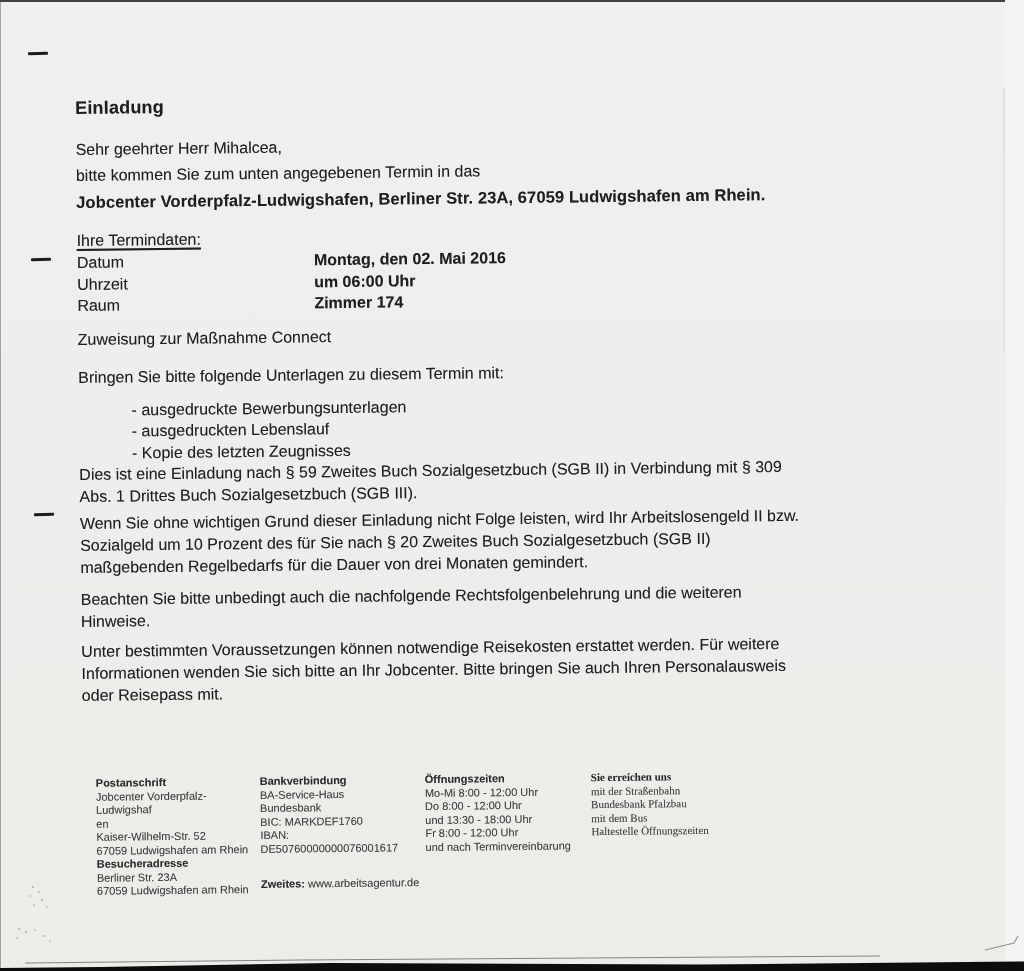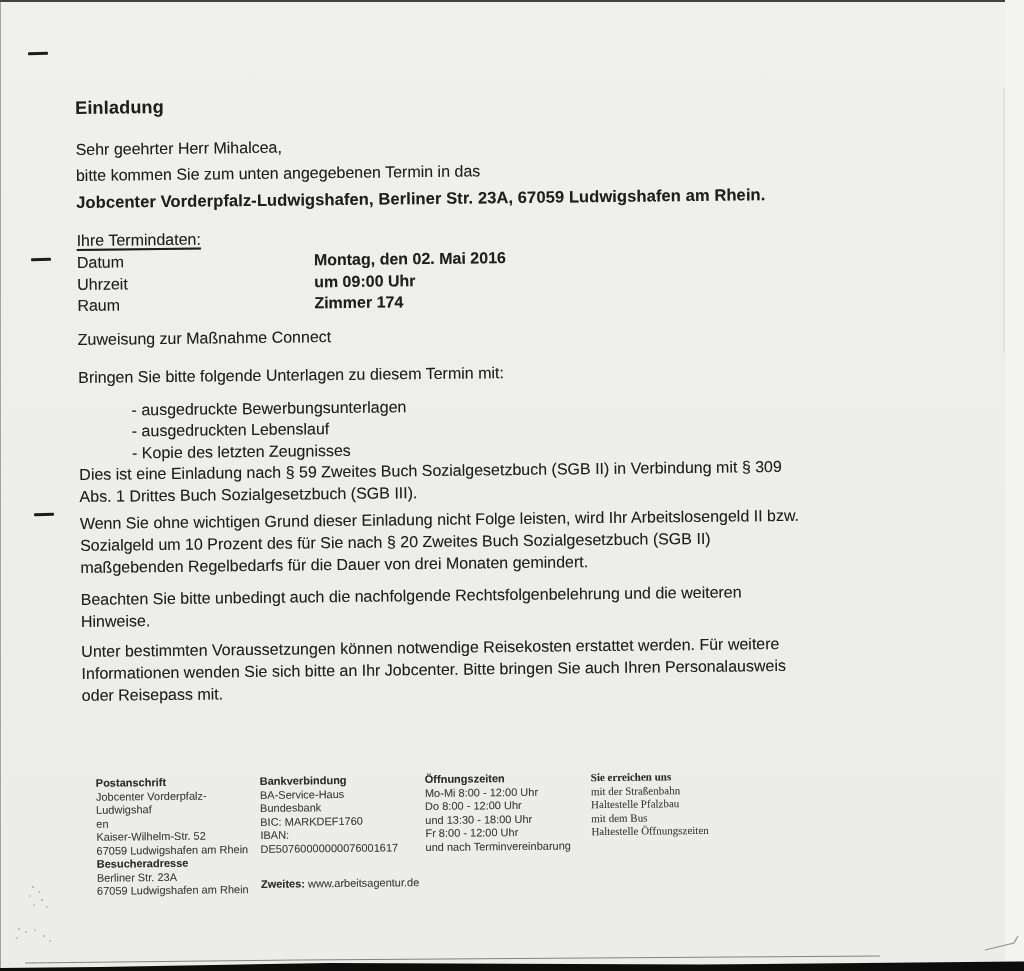--- a/index.html
+++ b/index.html
@@ -92,21 +92,21 @@
     <p class="venue">Jobcenter Vorderpfalz-Ludwigshafen, Berliner Str. 23A, 67059 Ludwigshafen am Rhein.</p>
 
     <p class="termin-heading">Ihre Termindaten:</p>
     <div class="termin-table">
       <div class="trow">
         <span class="tlabel">Datum</span>
         <span class="tvalue">Montag, den 02. Mai 2016</span>
       </div>
       <div class="trow">
         <span class="tlabel">Uhrzeit</span>
-        <span class="tvalue">um 09:00 Uhr</span>
+        <span class="tvalue">um 06:00 Uhr</span>
       </div>
       <div class="trow">
         <span class="tlabel">Raum</span>
         <span class="tvalue">Zimmer 174</span>
       </div>
     </div>
 
     <p class="massnahme">Zuweisung zur Maßnahme Connect</p>
 
     <p class="documents-intro">Bringen Sie bitte folgende Unterlagen zu diesem Termin mit:</p>
@@ -165,21 +165,21 @@
         <span class="fline">Mo-Mi 8:00 - 12:00 Uhr</span>
         <span class="fline">Do 8:00 - 12:00 Uhr</span>
         <span class="fline">und 13:30 - 18:00 Uhr</span>
         <span class="fline">Fr 8:00 - 12:00 Uhr</span>
         <span class="fline">und nach Terminvereinbarung</span>
       </div>
 
       <div class="fcol fcol4">
         <span class="fline ftitle">Sie erreichen uns</span>
         <span class="fline">mit der Straßenbahn</span>
-        <span class="fline">Haltestelle Pfalzbau</span>
+        <span class="fline">Bundesbank Pfalzbau</span>
         <span class="fline">mit dem Bus</span>
         <span class="fline">Haltestelle Öffnungszeiten</span>
       </div>
 
     </div>
   </div>
 
   <div class="scratch scratch-a"></div>
   <div class="scratch scratch-b"></div>
 

